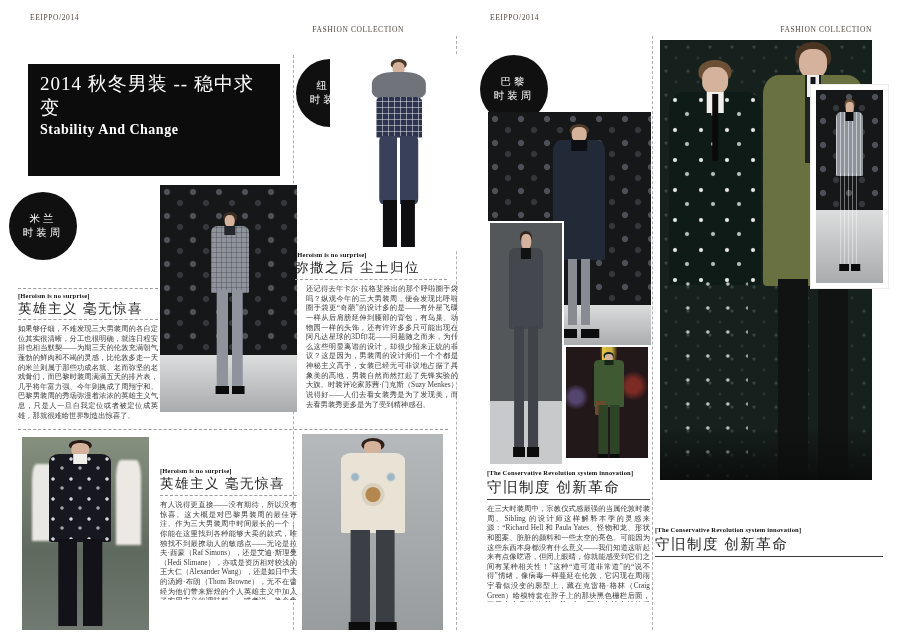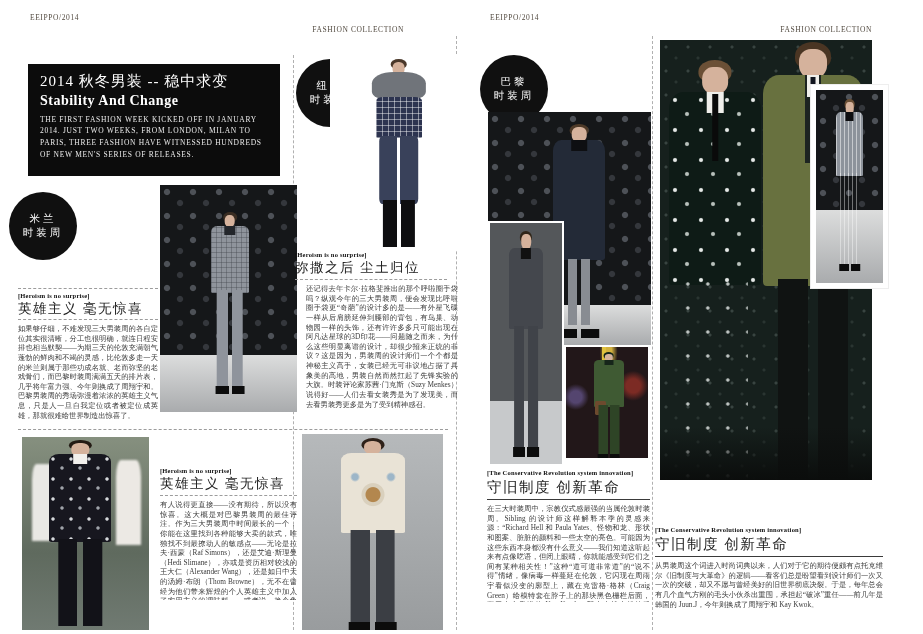--- a/index.html
+++ b/index.html
@@ -5,21 +5,21 @@
   html,body{margin:0;padding:0;background:#e9e9e9;}
   .spread{position:relative;width:923px;height:634px;background:#ffffff;overflow:hidden;
           font-family:"Liberation Serif","DejaVu Serif",serif;color:#222;}
   .abs{position:absolute;}
   
   .hdr{position:absolute;top:13px;font-size:7.5px;letter-spacing:.6px;color:#51493f;white-space:nowrap;}
   .hdr.right{text-align:right;width:120px;margin-top:12px;}
   
   .title-box{position:absolute;left:28px;top:64px;width:252px;height:112px;background:#0c0c0c;
              color:#fff;box-sizing:border-box;padding:8px 12px;}
-  .title-cn{font-size:15px;letter-spacing:1px;line-height:1.25;}
+  .title-cn{font-size:19px;letter-spacing:1px;line-height:1.25;}
   .title-en{font-size:14px;font-weight:bold;margin-top:2px;letter-spacing:.5px;}
   .title-intro{font-size:7.5px;letter-spacing:.7px;line-height:1.55;margin-top:5px;color:#ececec;width:226px;}
   
   .badge{position:absolute;width:68px;height:68px;border-radius:50%;background:#101010;color:#fff;
          display:flex;flex-direction:column;align-items:center;justify-content:center;gap:4px;}
   .badge span{font-size:10.5px;letter-spacing:3px;line-height:1;}
   
   .tag{position:absolute;font-size:6.5px;font-weight:bold;color:#111;letter-spacing:.2px;white-space:nowrap;}
   .heading{position:absolute;font-size:13.5px;letter-spacing:1.5px;color:#1d1d1d;white-space:nowrap;}
   .heading.big{font-size:14.5px;}
@@ -58,21 +58,20 @@
   <div class="hdr right" style="left:752px">FASHION COLLECTION</div>
 
   <div class="dash-v" style="left:293px;top:55px;height:575px"></div>
   <div class="dash-v" style="left:456px;top:36px;height:594px"></div>
   <div class="dash-v" style="left:652px;top:36px;height:594px"></div>
   <div class="dash-h" style="left:18px;top:429px;width:430px"></div>
 
   <div class="title-box">
     <div class="title-cn">2014 秋冬男装 -- 稳中求变</div>
     <div class="title-en">Stability And Change</div>
-    <div class="title-intro">THE FIRST FASHION WEEK KICKED OFF IN JANUARY 2014. JUST TWO WEEKS, FROM LONDON, MILAN TO PARIS, THREE FASHION HAVE WITNESSED HUNDREDS OF NEW MEN'S SERIES OF RELEASES.</div>
   </div>
 
   <div class="badge" style="left:9px;top:192px">
     <span>米兰</span>
     <span>时装周</span>
   </div>
   <div class="badge" style="left:296px;top:59px">
     <span>纽约</span>
     <span>时装周</span>
   </div>
@@ -225,15 +224,14 @@
   </div>
 
   <div class="tag" style="left:487px;top:469px">[The Conservative Revolution system innovation]</div>
   <div class="heading big" style="left:487px;top:478px">守旧制度 创新革命</div>
   <div class="solid-h" style="left:487px;top:499px;width:163px"></div>
   <div class="body" style="left:487px;top:504px;width:163px;height:98px">在三大时装周中，宗教仪式感最强的当属伦敦时装周。Sibling 的设计师这样解释本季的灵感来源：“Richard Hell 和 Paula Yates、怪物和龙、形状和图案、脏脏的颜料和一些太空的亮色。可能因为这些东西本身都没有什么意义——我们知道这听起来有点像呓语，但闭上眼睛，你就能感受到它们之间有某种相关性！”这种“道可道非常道”的“说不得”情绪，像病毒一样蔓延在伦敦，它闪现在周雨宇看似没变的廓型上，藏在克雷格·格林（Craig Green）给模特套在脖子上的那块黑色栅栏后面，至于来自香港的 Kay Kwok，那未来战士般的服装，就更是让人惊讶到只有睁大眼的份儿了。</div>
 
   <div class="tag" style="left:655px;top:526px">[The Conservative Revolution system innovation]</div>
   <div class="heading big" style="left:655px;top:535px">守旧制度 创新革命</div>
   <div class="solid-h" style="left:655px;top:556px;width:228px"></div>
-  <div class="body" style="left:655px;top:561px;width:228px;height:62px">从男装周这个词进入时尚词典以来，人们对于它的期待便颇有点托克维尔《旧制度与大革命》的逻辑——看客们总是盼望看到设计师们一次又一次的突破，却又不愿与曾经美好的旧世界彻底决裂。于是，每年总会有几个血气方刚的毛头小伙杀出重围，承担起“破冰”重任——前几年是韩国的 Juun.J，今年则换成了周翔宇和 Kay Kwok。</div>
 
 </div>
 
 </body></html>

